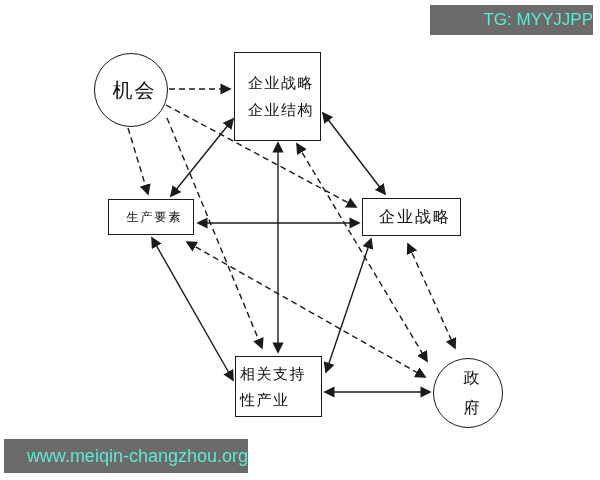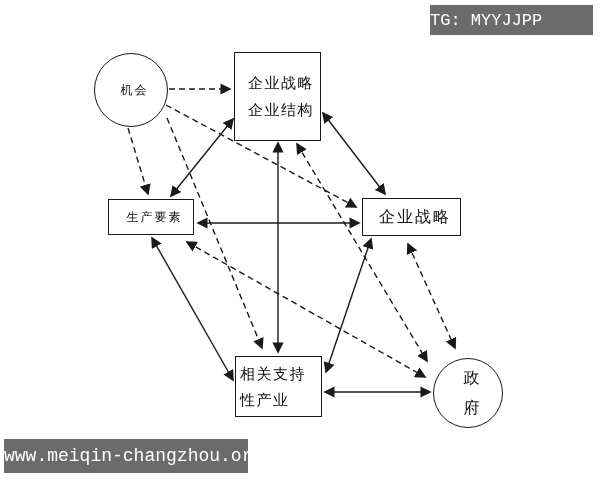--- a/index.html
+++ b/index.html
@@ -20,21 +20,21 @@
     border: 1.5px solid #1a1a1a;
     color: #111111;
     padding-left: 7px;
   }
   .box { display: flex; flex-direction: column; justify-content: center; }
   .circle { border-radius: 50%; display: flex; flex-direction: column; justify-content: center; }
   .label-line { display: block; }
 
   
   #node-chance { left: 94px; top: 53px; width: 74px; height: 74px; text-align: center; }
-  #node-chance .label-line { font-size: 12px; letter-spacing: 2px; }
+  #node-chance .label-line { font-size: 20px; letter-spacing: 2px; }
 
   
   #node-strategy { left: 234px; top: 52px; width: 87px; height: 89px; text-align: center; }
   #node-strategy .label-line { font-size: 15px; line-height: 27px; letter-spacing: 1.5px; }
 
   
   #node-factors { left: 108px; top: 199px; width: 86px; height: 36px; text-align: center; }
   #node-factors .label-line { font-size: 12px; letter-spacing: 2px; }
 
   
@@ -45,23 +45,23 @@
   #node-related { left: 235px; top: 356px; width: 87px; height: 61px; text-align: left; padding-left: 4px; }
   #node-related .label-line { font-size: 15px; line-height: 26px; letter-spacing: 1.5px; }
 
   
   #node-government { left: 433px; top: 358px; width: 70px; height: 70px; text-align: center; }
   #node-government .label-line { font-size: 16px; line-height: 30px; letter-spacing: 0; }
 
   .badge {
     position: absolute;
     background: #6b6b6b;
-    color: #ffffff;
-    font-family: Liberation Mono, monospace;
-    display: flex; align-items: center; justify-content: flex-start;
+    color: #5eead4;
+    font-family: Liberation Sans, sans-serif;
+    display: flex; align-items: center; justify-content: flex-end;
     white-space: nowrap;
   }
   #badge-tg { left: 430px; top: 5px; width: 163px; height: 30px; font-size: 17px; }
   #badge-site { left: 4px; top: 439px; width: 244px; height: 34px; font-size: 18px; }
 </style>
 </head>
 <body>
 
 <div id="canvas">
 

